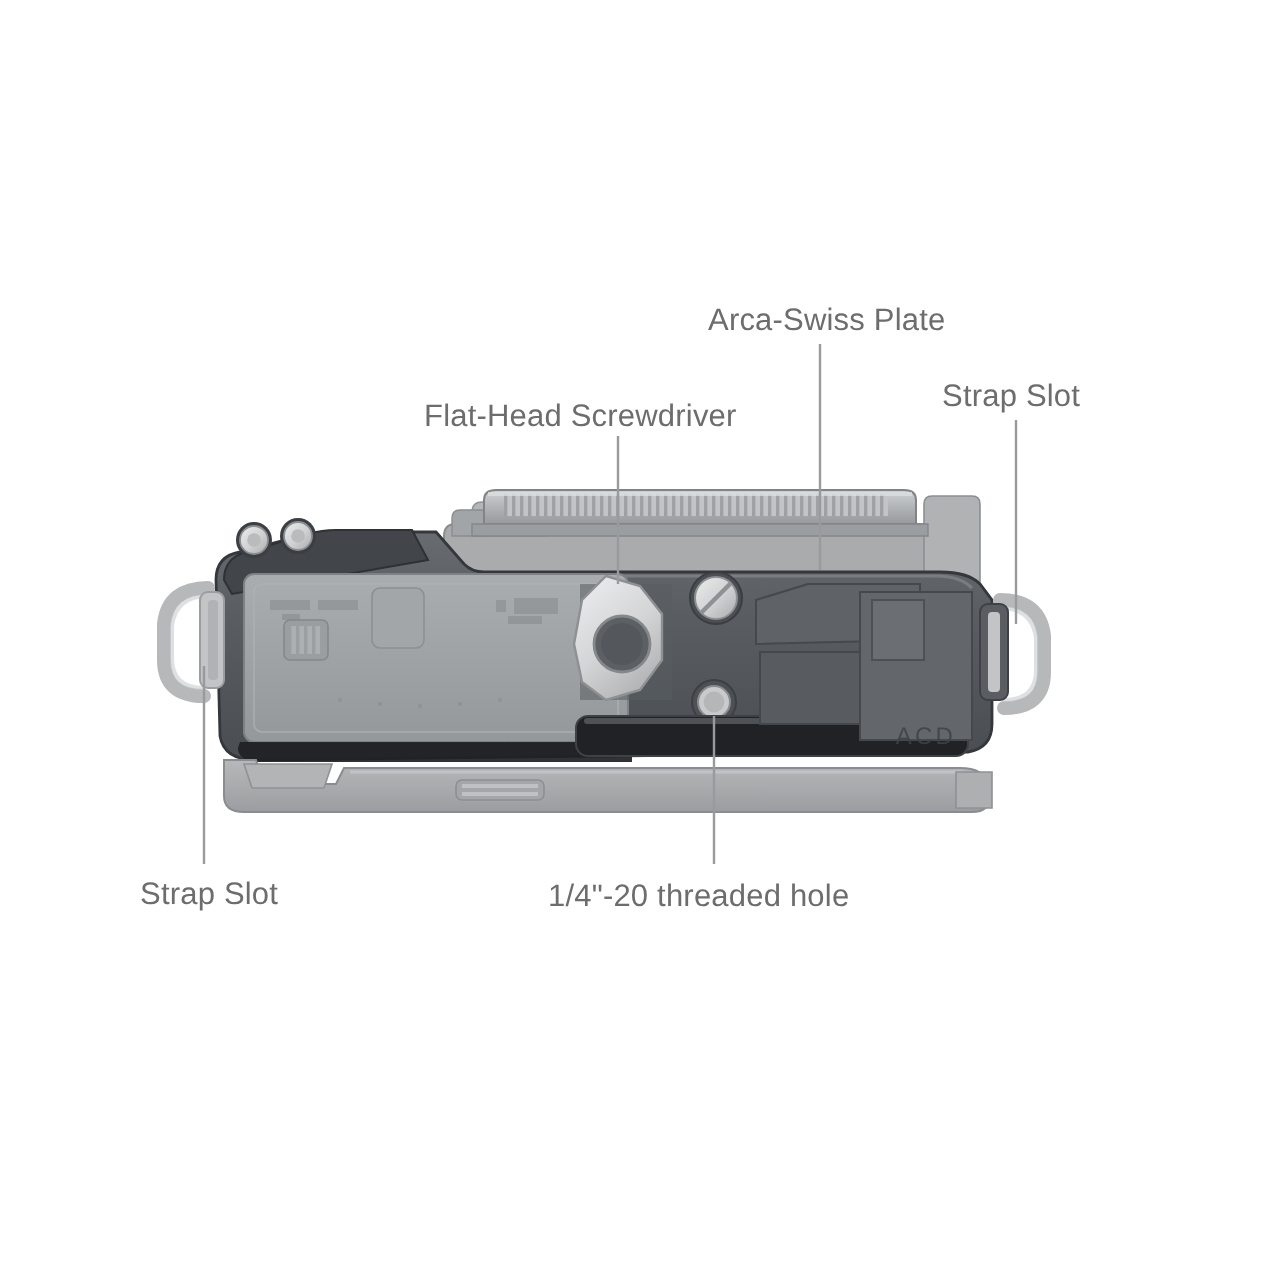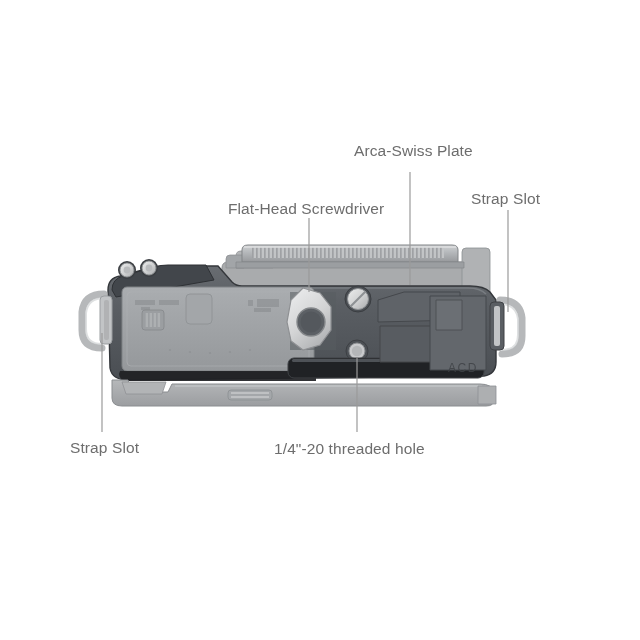--- a/index.html
+++ b/index.html
@@ -31,22 +31,22 @@
   .callout-label {
     position: absolute;
     font-family: "Liberation Sans", sans-serif;
     font-size: 15.5px;
     font-weight: 400;
     color: #6d6d6d;
     white-space: nowrap;
     letter-spacing: 0.1px;
     line-height: 1;
   }
-  .lbl-flat-head   { left: 228px; top: 201px; }
-  .lbl-arca        { left: 354px; top: 143px; }
+  .lbl-flat-head   { left: 212px; top: 201px; }
+  .lbl-arca        { left: 354px; top: 153px; }
   .lbl-strap-right { left: 471px; top: 191px; }
   .lbl-strap-left  { left: 70px;  top: 440px; }
   .lbl-thread      { left: 274px; top: 441px; }
 </style>
 </head>
 <body>
 
 <div id="diagram-root">
 
   <svg id="product-svg" viewBox="0 0 640 640">

